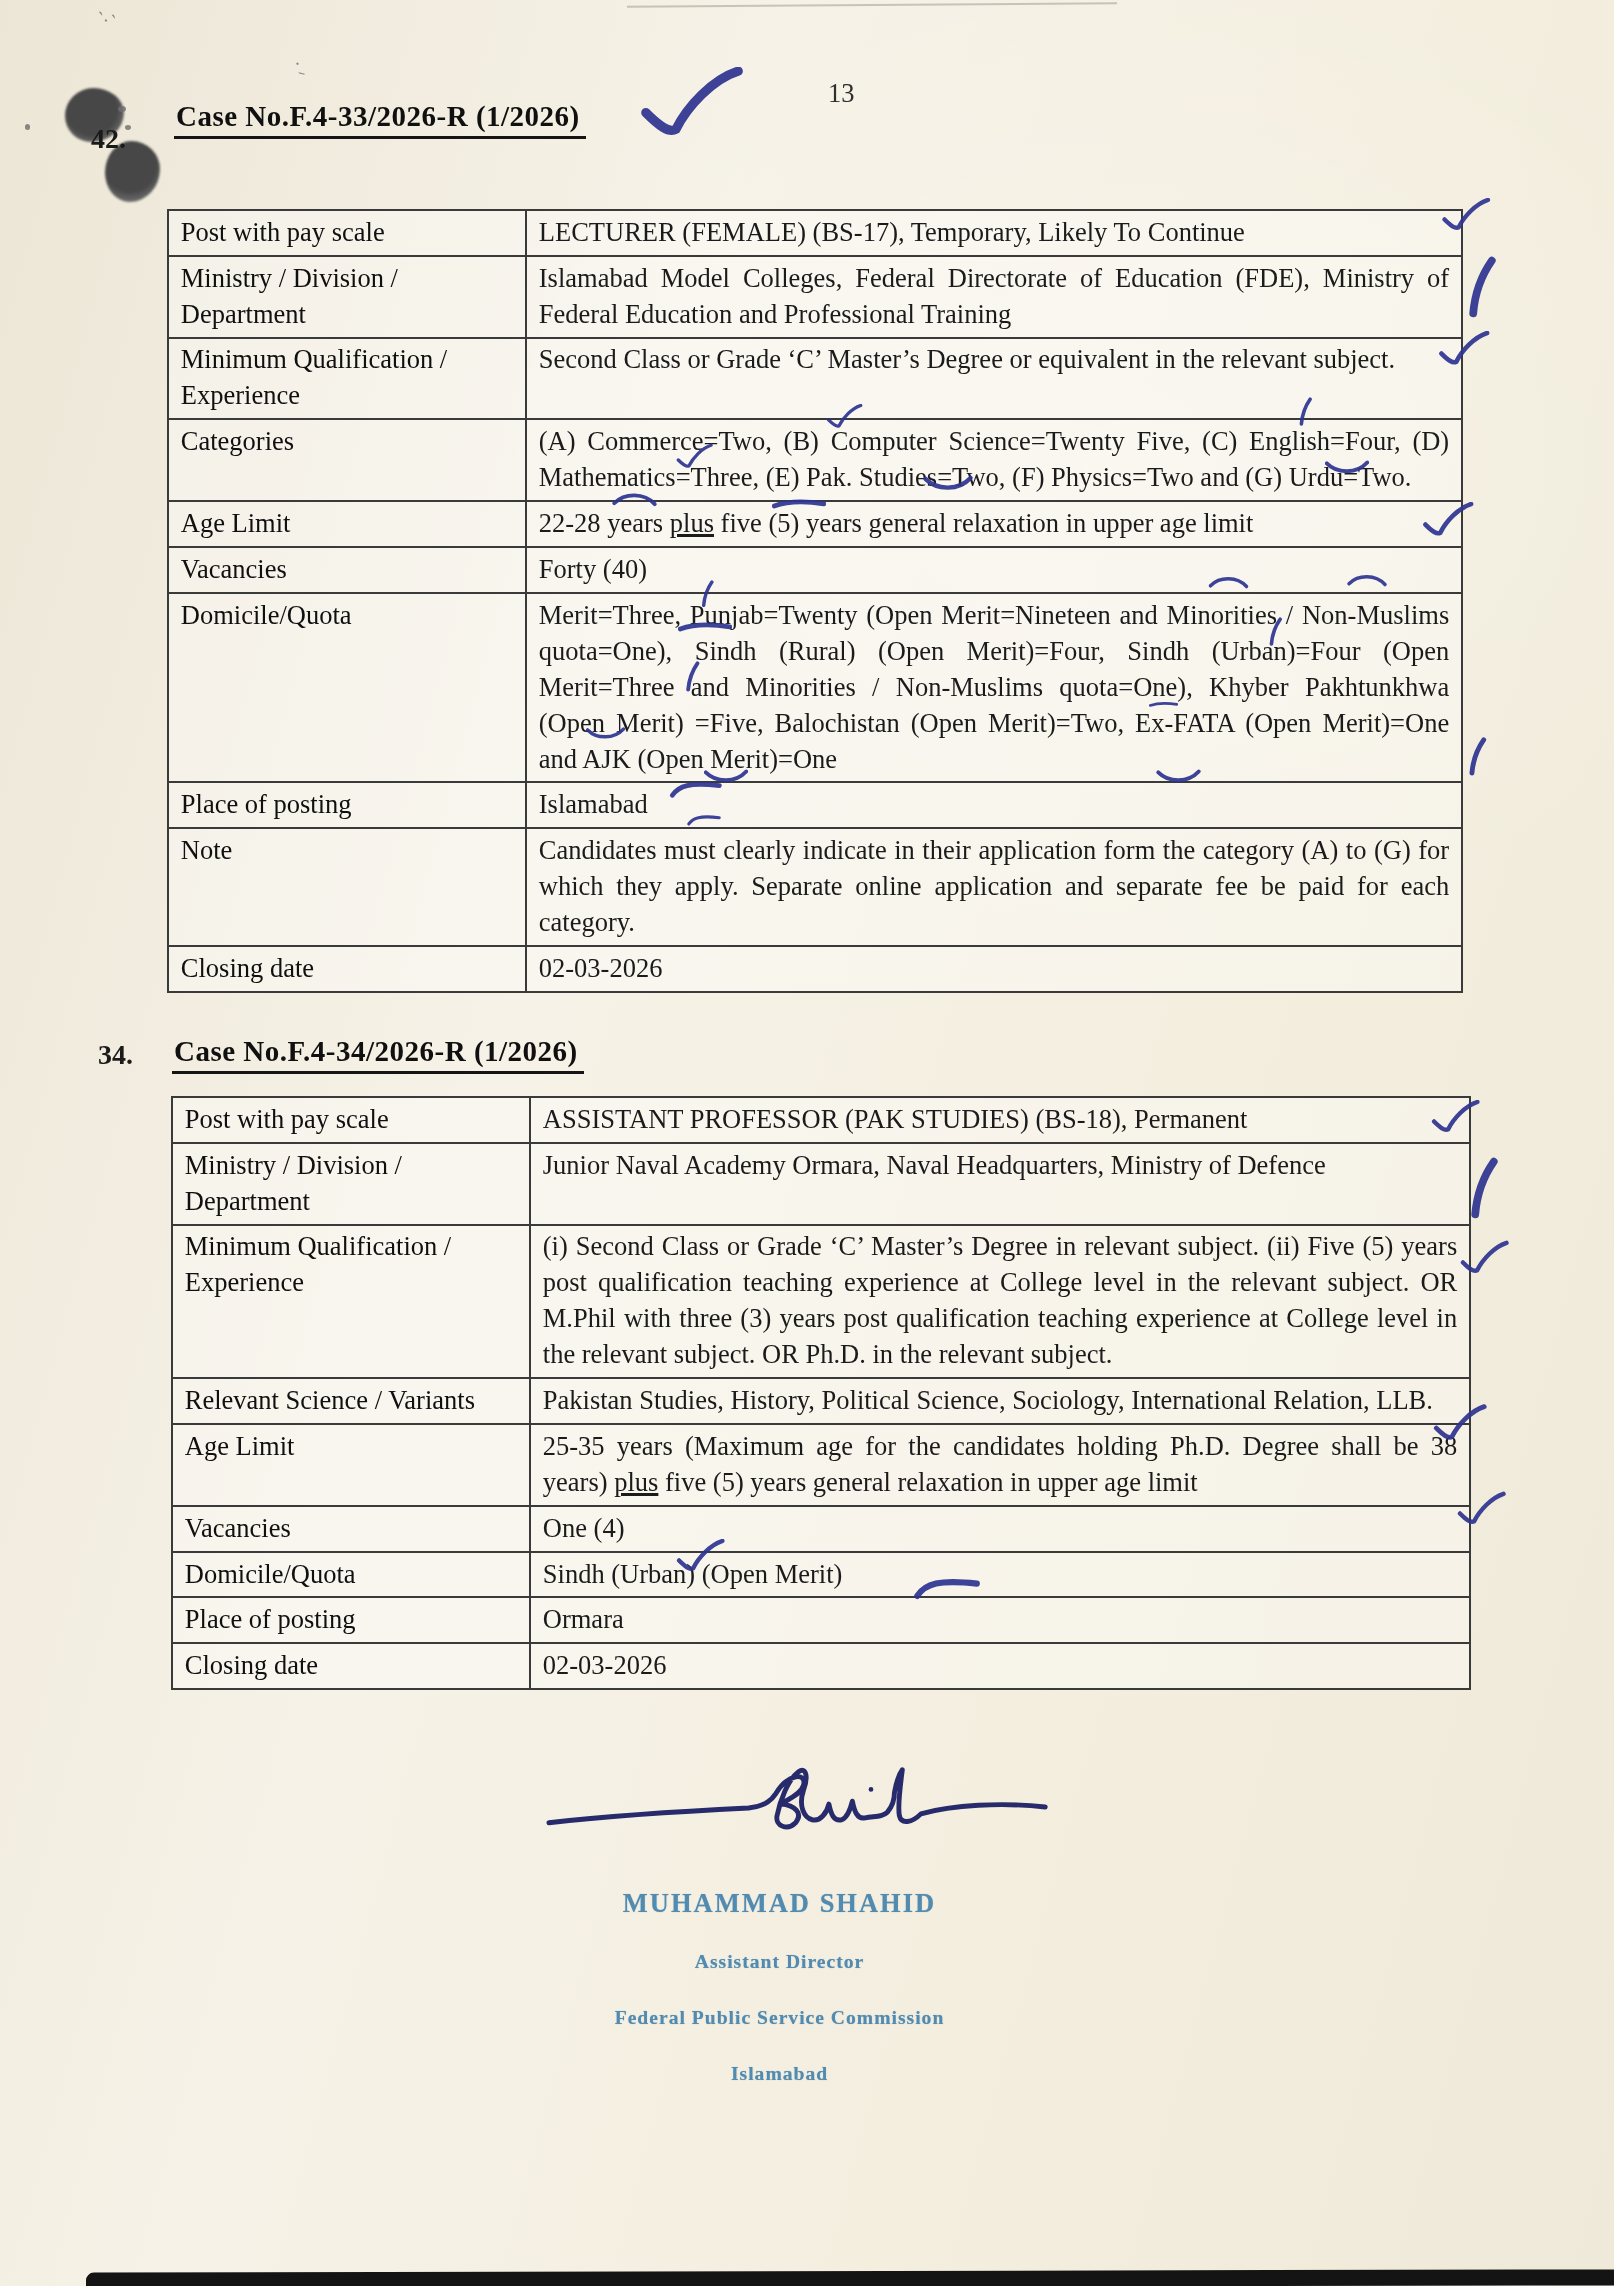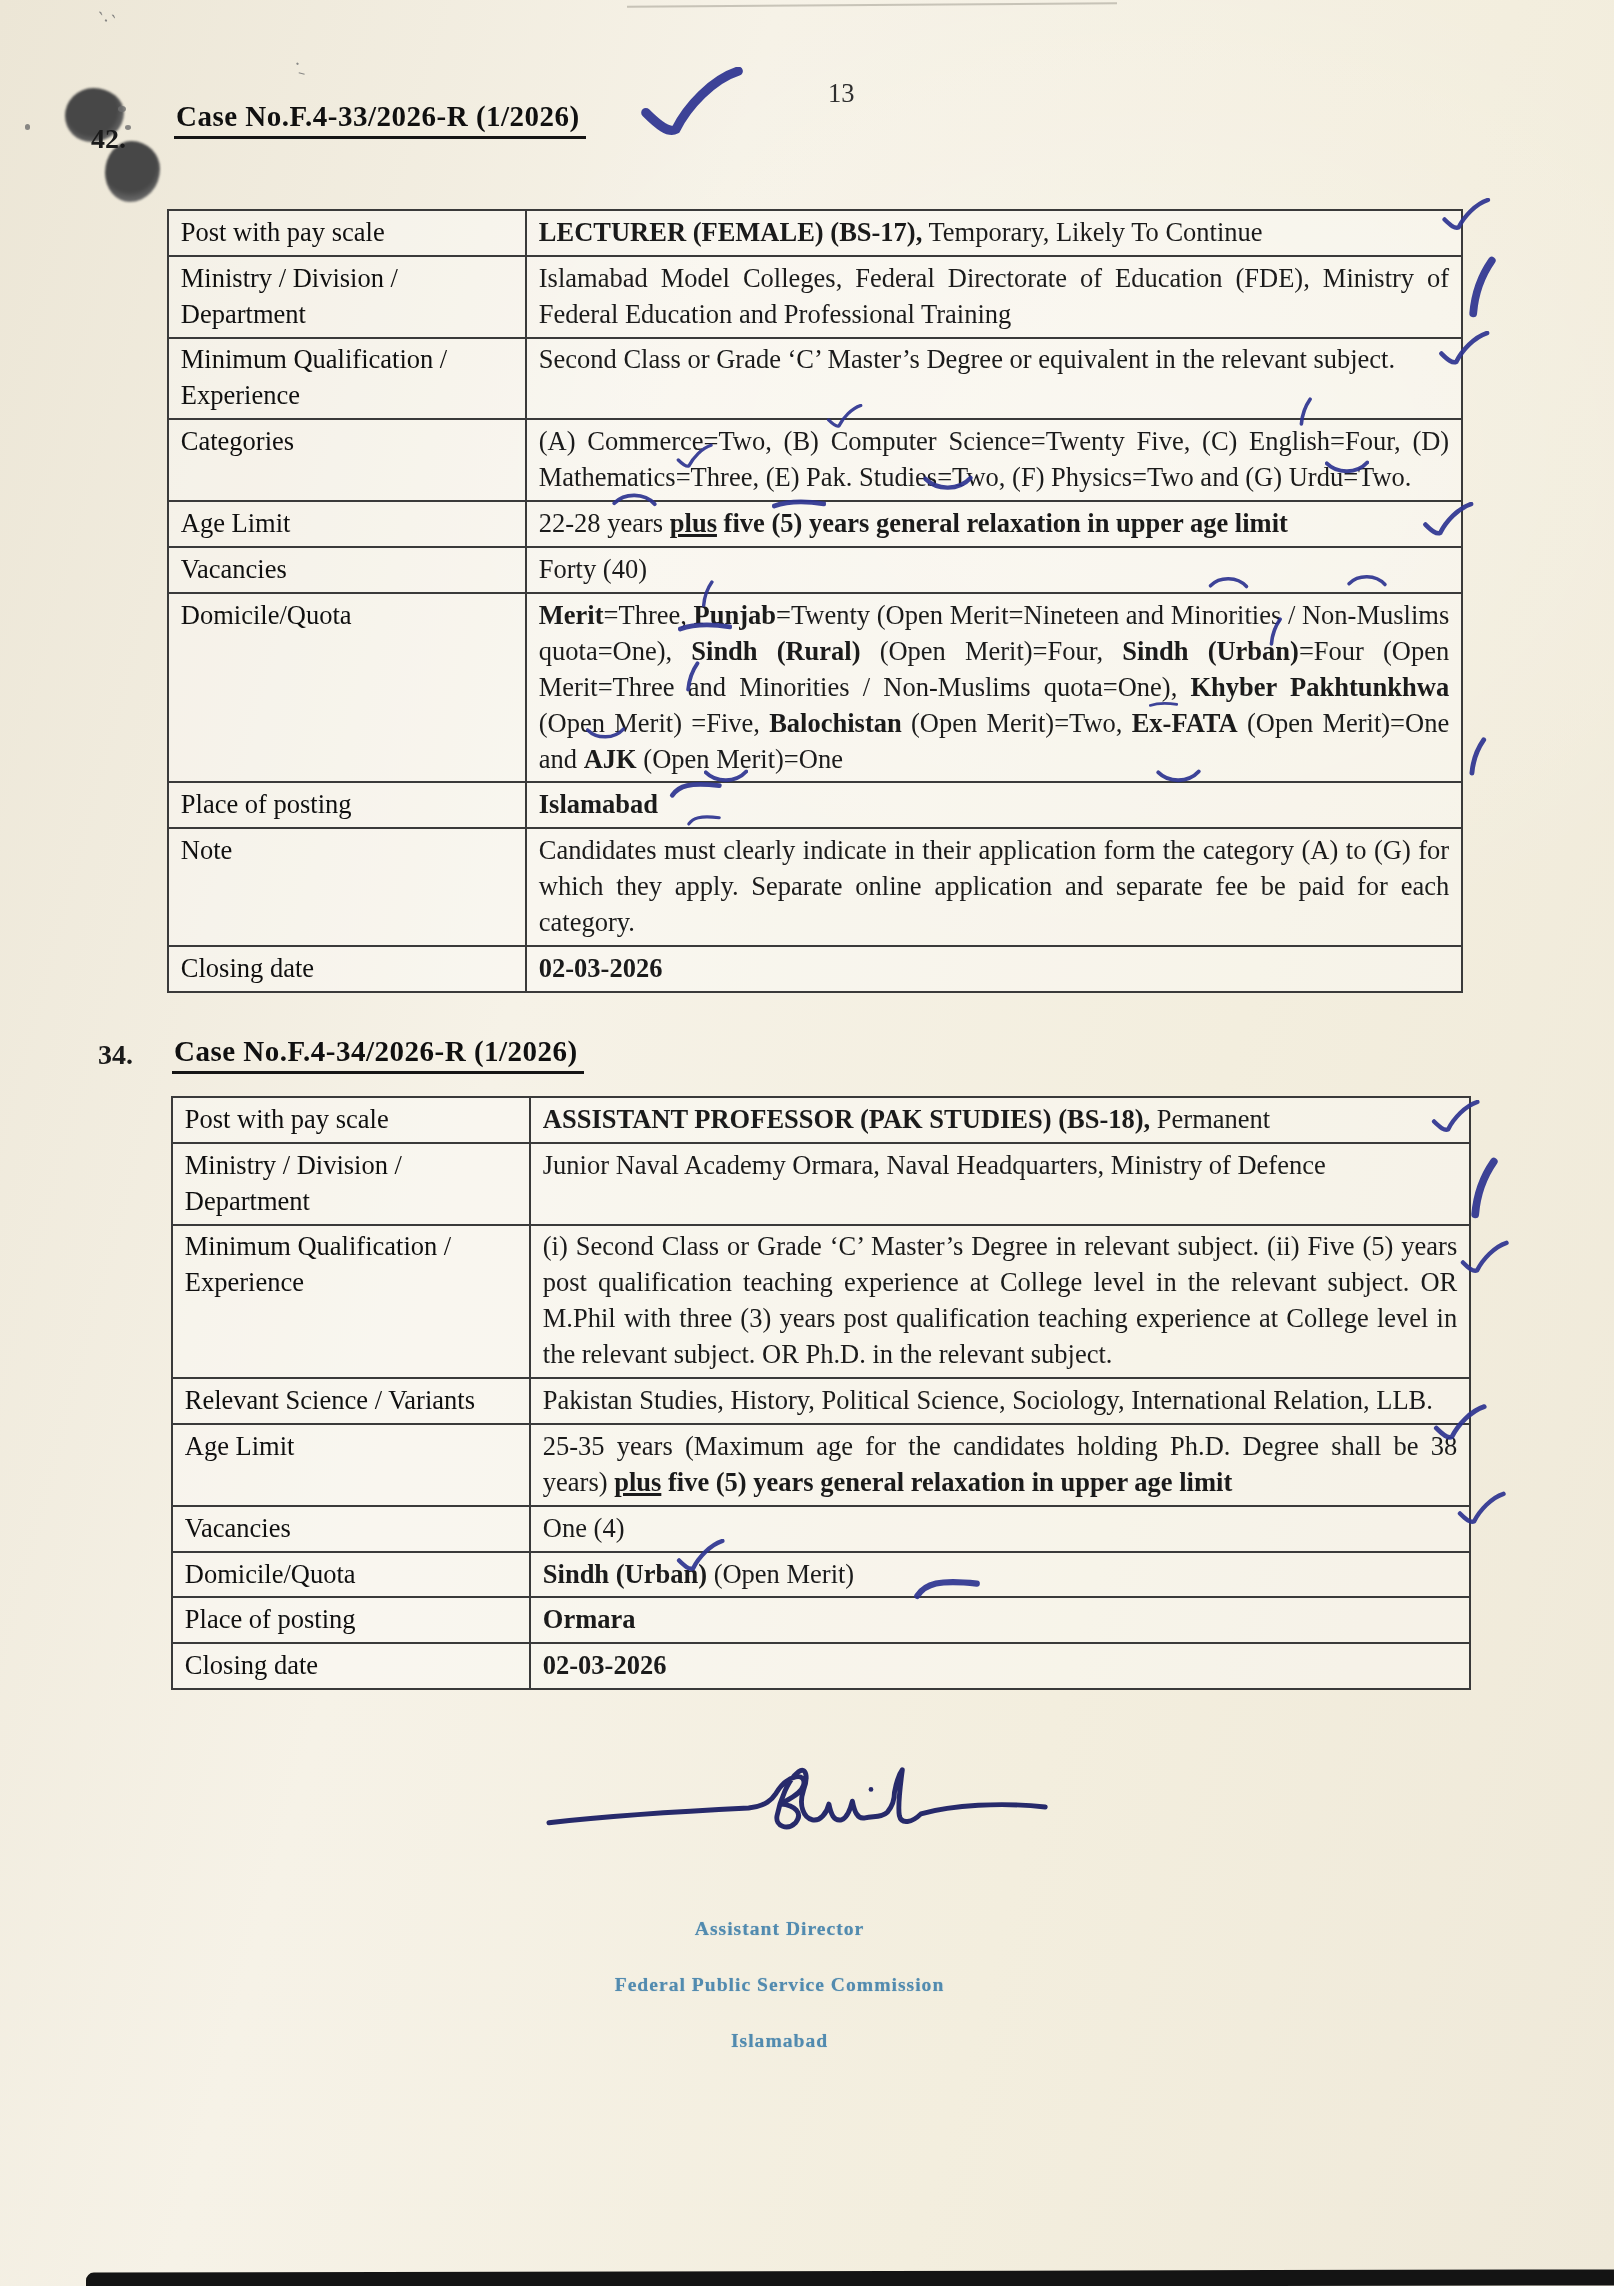--- a/index.html
+++ b/index.html
@@ -17,21 +17,21 @@
   .case-head{ position:absolute; font-weight:bold; font-size:29px; color:#101010; }
   .serial{ position:absolute; font-weight:bold; font-size:28px; color:#1a1a1a; }
   .case-title{ display:inline-block; border-bottom:3.9px solid #151515; padding:0 5.9px 2.9px 2px; letter-spacing:0.5px; }
   table.case{ position:absolute; border-collapse:collapse; table-layout:fixed; background:rgba(255,255,255,.35); }
   table.case td{
     border:2px solid #3a3a3a; vertical-align:top;
     font-size:26.5px; line-height:36px; padding:2.9px 11.8px 4.9px 11.8px;
   }
   td.lbl{ width:358px; font-weight:normal; color:#101010; }
   td.val{ text-align:justify; }
-  td.val .b{ font-weight:bold;margin-top:28px; }
+  td.val .b{ font-weight:normal;margin-top:28px; }
   td.val .u{ text-decoration:underline; text-decoration-thickness:2.9px; }
   
   .blot{ position:absolute; border-radius:48% 52% 55% 45%/52% 46% 54% 48%;
     background:radial-gradient(circle at 45% 40%, #474747 0 55%, #6a6a6a 75%, rgba(106,106,106,0) 100%);
     filter:blur(1px); }
   .speck{ position:absolute; background:#6e6e6e; border-radius:50%; filter:blur(0.6px); opacity:.8; }
   .squiggle{ position:absolute; color:#777; font-size:19.6px; transform:rotate(14deg); opacity:.85; }
   
   .pen{ position:absolute; color:var(--pen); opacity:.92; overflow:visible; }
   .flip{ transform:scaleY(-1); }
@@ -281,20 +281,21 @@
              C244,40 252,18 263,10 C271,4 273,16 268,29 C263,44 268,57 277,59
              C285,61 292,52 294,43 C296,53 299,61 307,59
              C313,57 316,48 318,40 C320,50 323,59 331,57
              C340,55 348,57 354,51 C359,45 361,37 361,31
              C363,20 366,12 369,8 C367,24 364,44 366,55 C368,64 379,62 388,53
              C420,44 470,41 515,46" fill="none" stroke="#272a6b" stroke-width="5" stroke-linecap="round" stroke-linejoin="round"></path>
     <circle cx="337" cy="28" r="2.4" fill="#272a6b"></circle>
   </svg>
 
   <div id="stamp">
+    <div class="s1">MUHAMMAD SHAHID</div>
     <div class="s2">Assistant Director</div>
     <div class="s2">Federal Public Service Commission</div>
     <div class="s2">Islamabad</div>
   </div>
 
   <div id="bottom-bar"></div>
 </div>
 
 
 </body></html>

